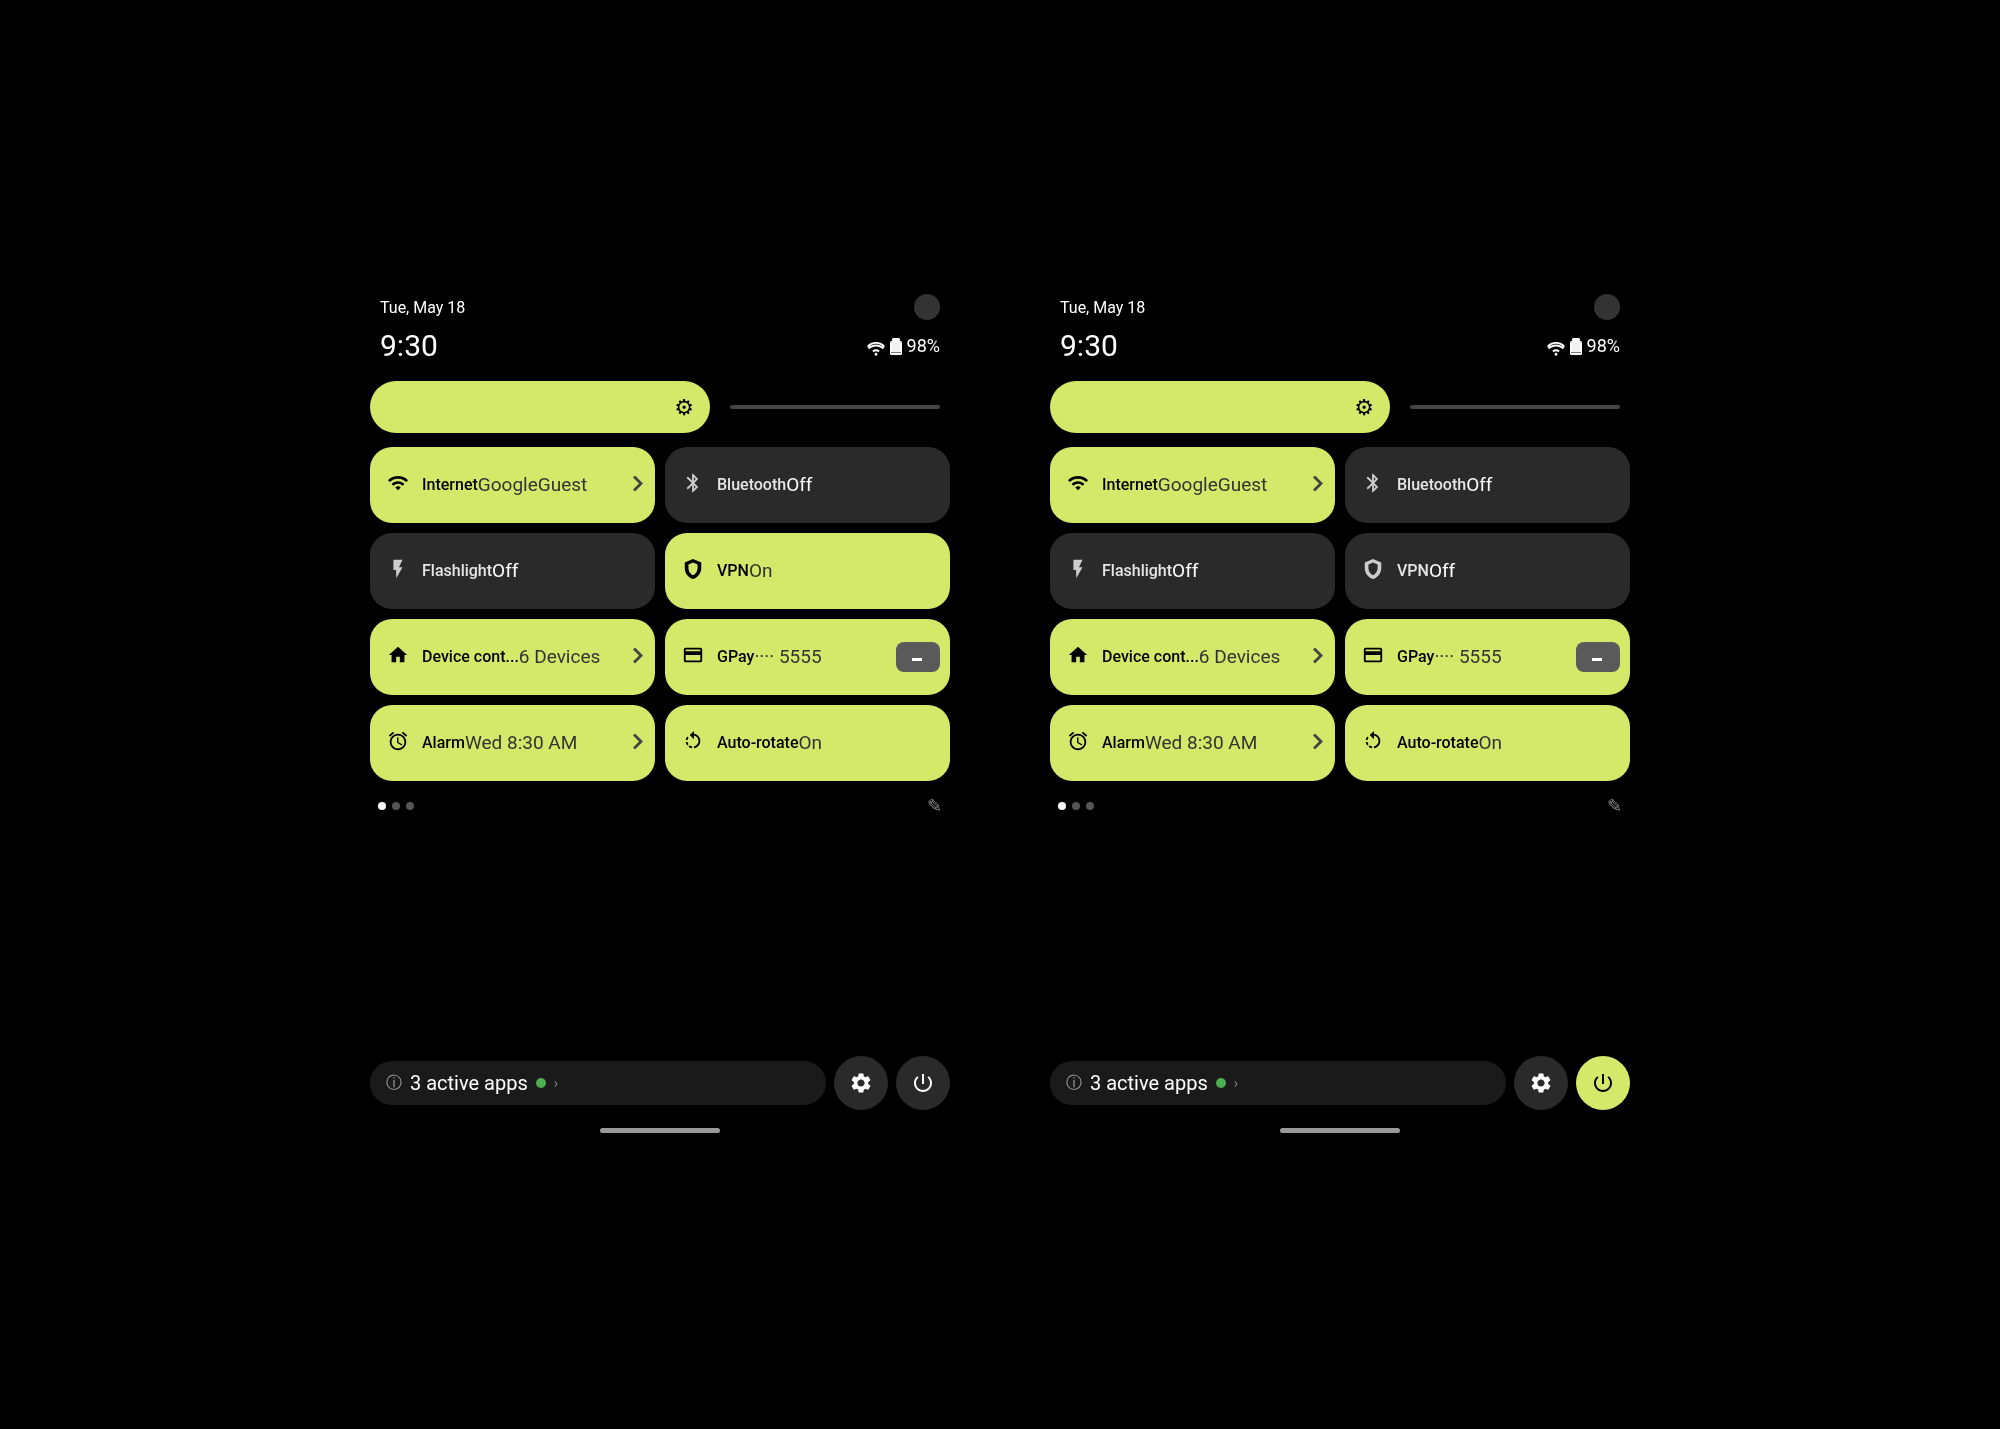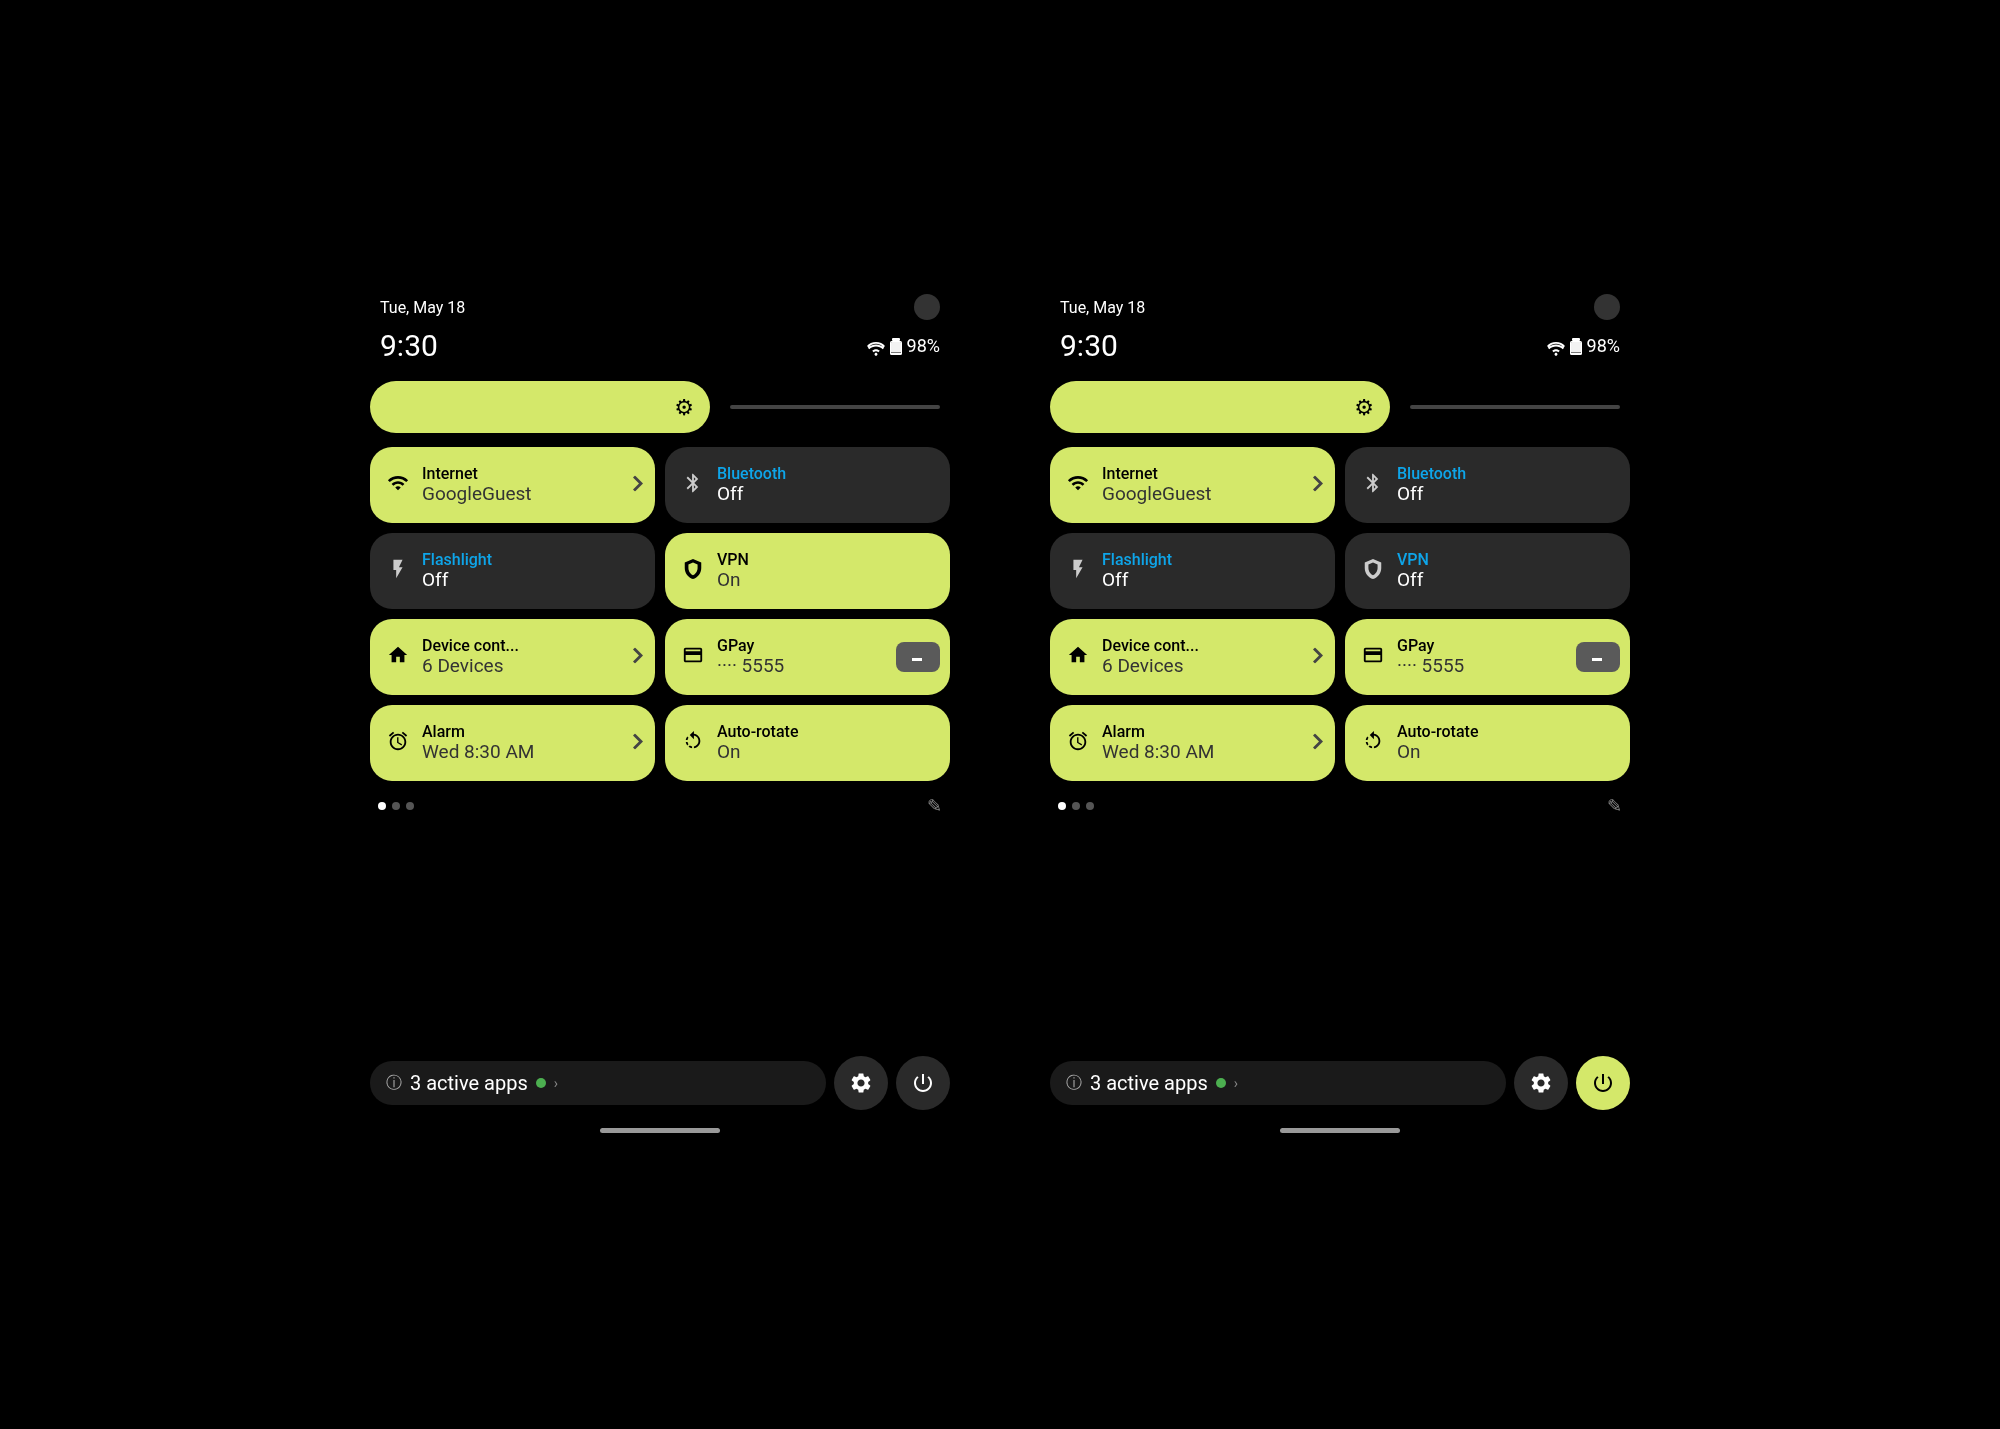--- a/index.html
+++ b/index.html
@@ -125,30 +125,31 @@
       font-size: 20px;
       color: #000;
       min-width: 24px;
       text-align: center;
     }
     .tile-inactive .tile-icon {
       color: #ccc;
     }
     .tile-info {
       display: flex;
-      flex-direction: column;
+      flex-direction: row;
+      align-items: center;
     }
     .tile-title {
       font-size: 16px;
       font-weight: 500;
       color: #000;
       line-height: 1.2;
     }
     .tile-inactive .tile-title {
-      color: #0ea5e9;
+      color: #e5e5e5;
     }
     .tile-subtitle {
       font-size: 19px;
       color: #333;
       line-height: 1.2;
     }
     .tile-inactive .tile-subtitle {
       color: #ffffff;
     }
     .tile-arrow {

